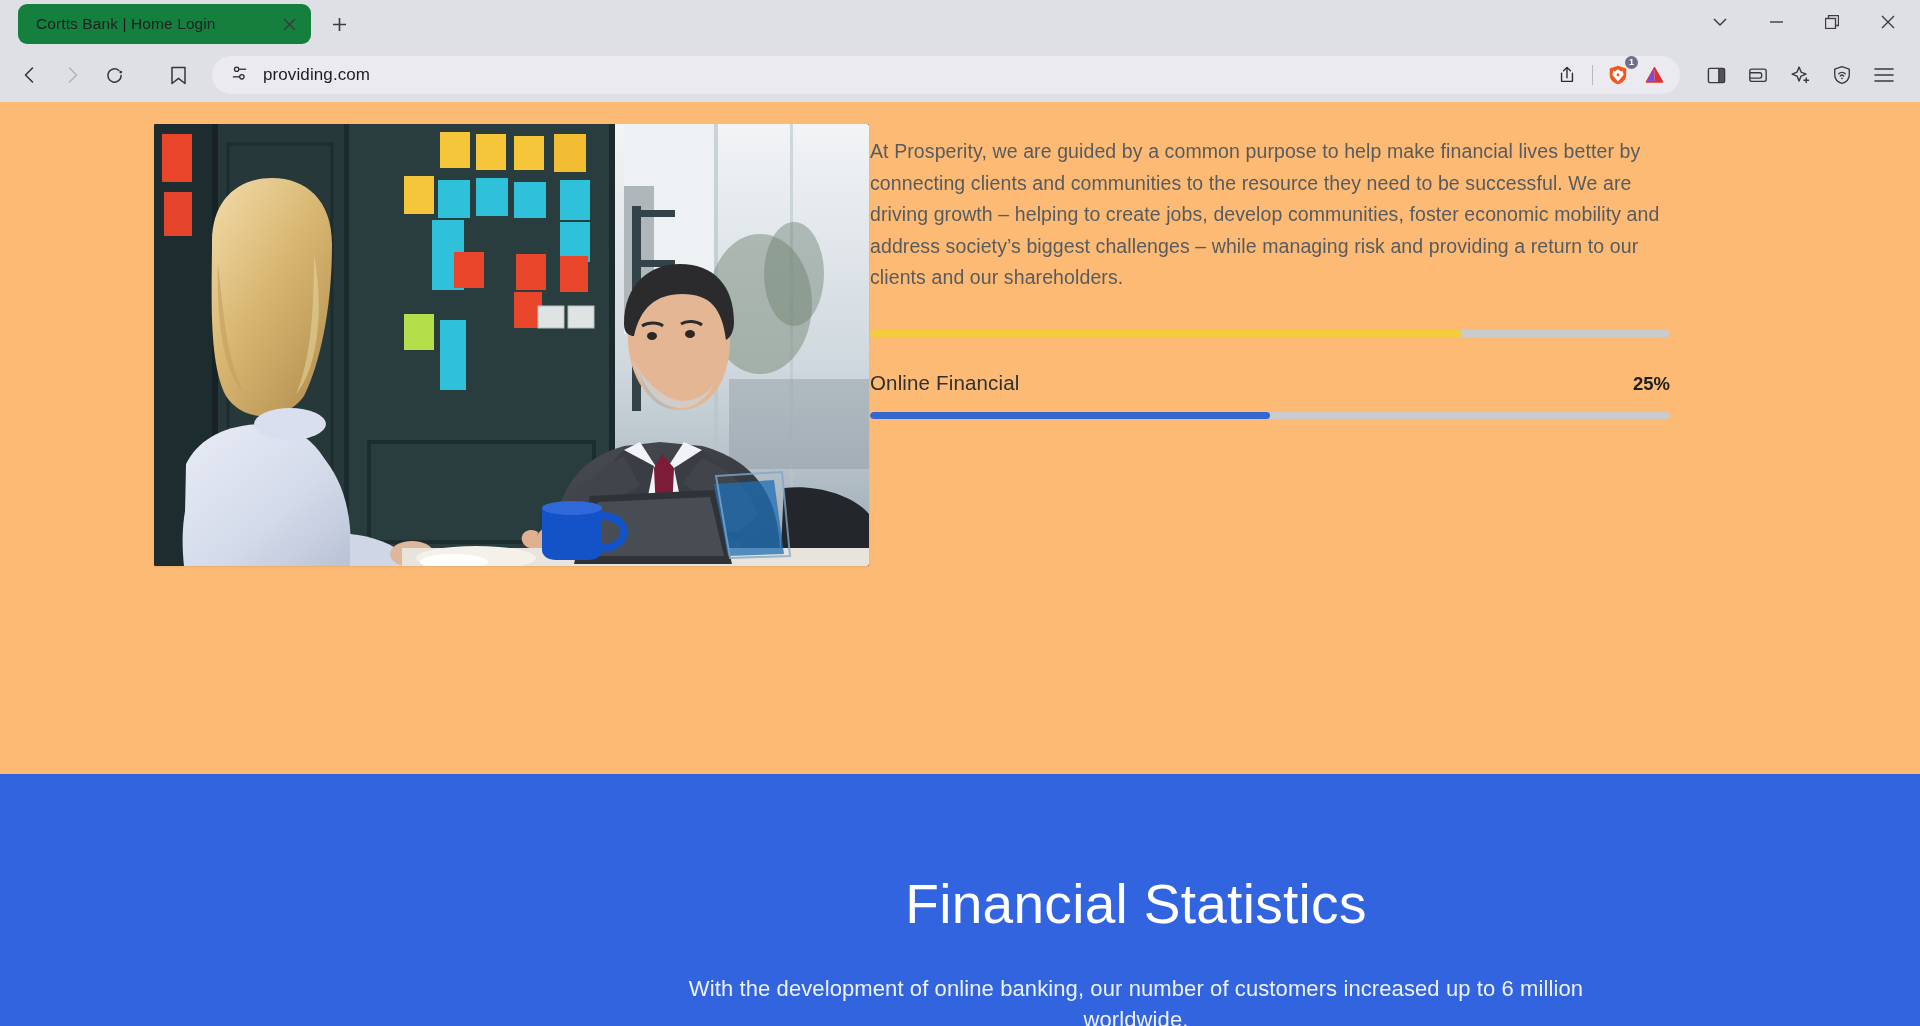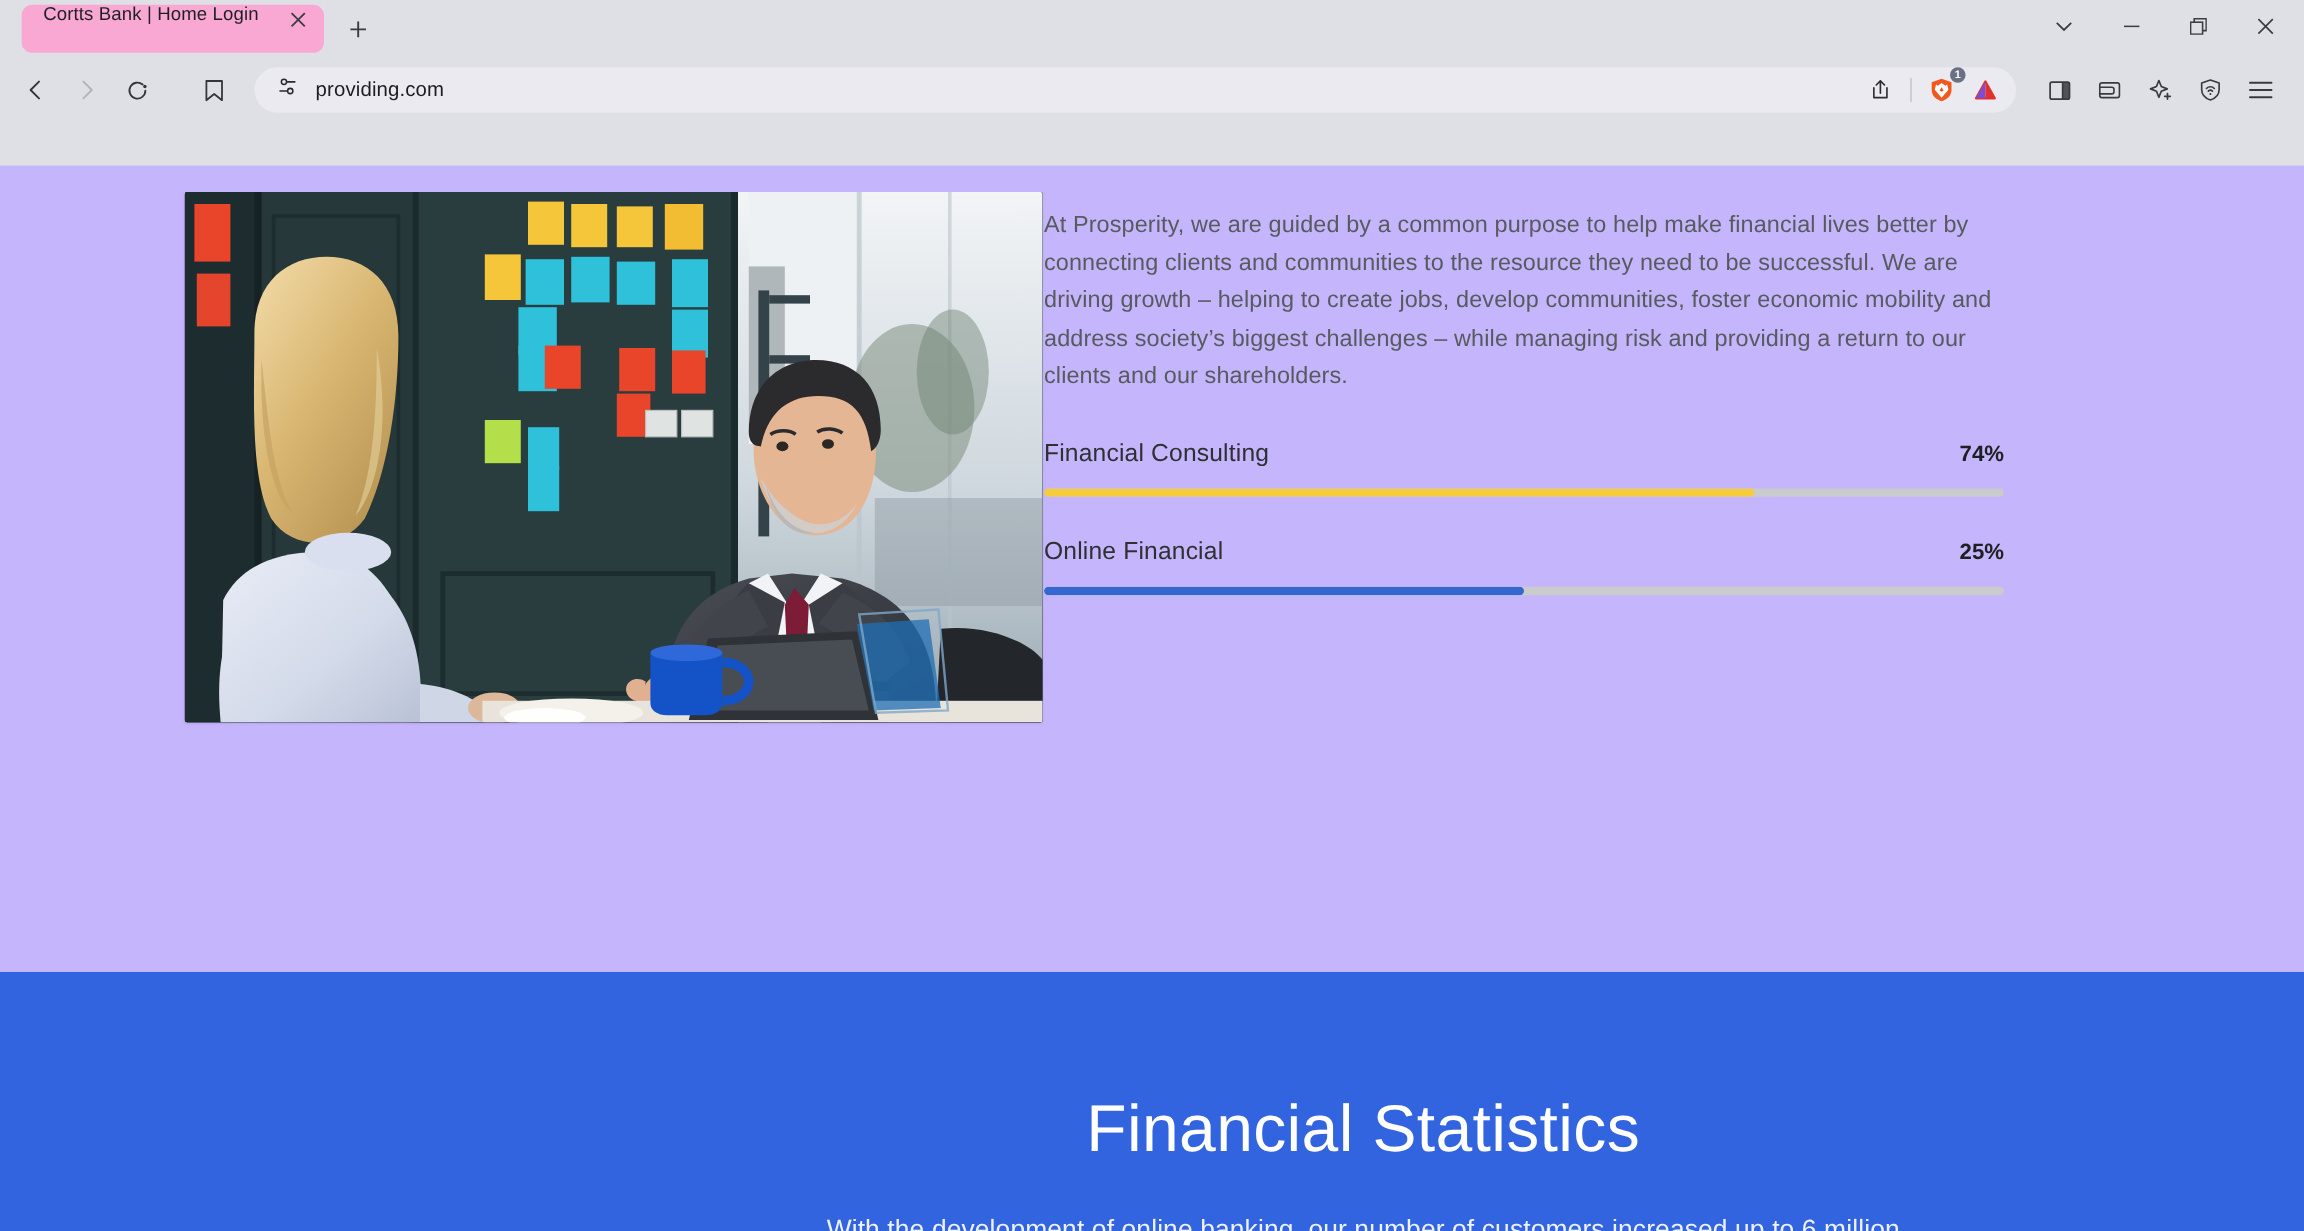--- a/index.html
+++ b/index.html
@@ -13,23 +13,23 @@
 
   
   .browser { width: 1920px; height: 1026px; display: flex; flex-direction: column; background: #dfdfe6; }
 
   .tabstrip {
     height: 48px; background: #dfdfe6;
     display: flex; align-items: flex-end; padding: 0 6px 0 18px;
     position: relative; flex: 0 0 48px;
   }
   .tab {
-    height: 40px; width: 252px;
-    background: #f9a8d4; border-radius: 9px 9px 9px 9px;
-    display: flex; align-items: flex-start; padding: 0 10px 0 18px;
+    height: 40px; width: 293px;
+    background: #15803d; border-radius: 9px 9px 9px 9px;
+    display: flex; align-items: center; padding: 0 10px 0 18px;
     margin-bottom: 4px; position: relative;
   }
   .tab-title {
     flex: 1; font-size: 15.5px; color: #1f1f23;
     white-space: nowrap; overflow: hidden; text-overflow: ellipsis;
     letter-spacing: .1px;
   }
   .tab-close {
     width: 24px; height: 24px; flex: 0 0 24px;
     display: flex; align-items: center; justify-content: center;
@@ -77,23 +77,22 @@
     width: 13px; height: 13px; border-radius: 50%;
     display: flex; align-items: center; justify-content: center;
     font-weight: bold; line-height: 1;
   }
   .shields { position: relative; }
 
   .toolbar-right { display: flex; align-items: center; gap: 2px; margin-left: 8px; }
 
   
   .viewport {
-    flex: 1; background: #c4b5fd; position: relative; overflow: hidden;
+    flex: 1; background: #fdba74; position: relative; overflow: hidden;
     display: flex;
-    margin-top: 36px;
   }
   .page { flex: 1; position: relative; }
 
   
   .split {
     display: flex; padding: 22px 0 0 0; gap: 0;
   }
   .photo-col { width: 870px; padding-left: 154px; }
   .photo {
     width: 715px; height: 442px; border-radius: 2px;
@@ -413,24 +412,20 @@
               <ellipse cx="300" cy="438" rx="34" ry="8" fill="#ffffff" opacity=".9"></ellipse>
             </svg>
           </div>
         </div>
 
         <div class="text-col">
           <p class="lead">At Prosperity, we are guided by a common purpose to help make financial lives better by connecting clients and communities to the resource they need to be successful. We are driving growth – helping to create jobs, develop communities, foster economic mobility and address society’s biggest challenges – while managing risk and providing a return to our clients and our shareholders.</p>
 
           <div class="skills">
             <div class="skill">
-              <div class="skill-head">
-                <span class="skill-name">Financial Consulting</span>
-                <span class="skill-pct">74%</span>
-              </div>
               <div class="track" style="background: rgb(201, 203, 204);">
                 <div class="fill" id="fill0" style="width: 74%; background: rgb(245, 205, 60);"></div>
               </div>
             </div>
 
             <div class="skill">
               <div class="skill-head">
                 <span class="skill-name">Online Financial</span>
                 <span class="skill-pct">25%</span>
               </div>

